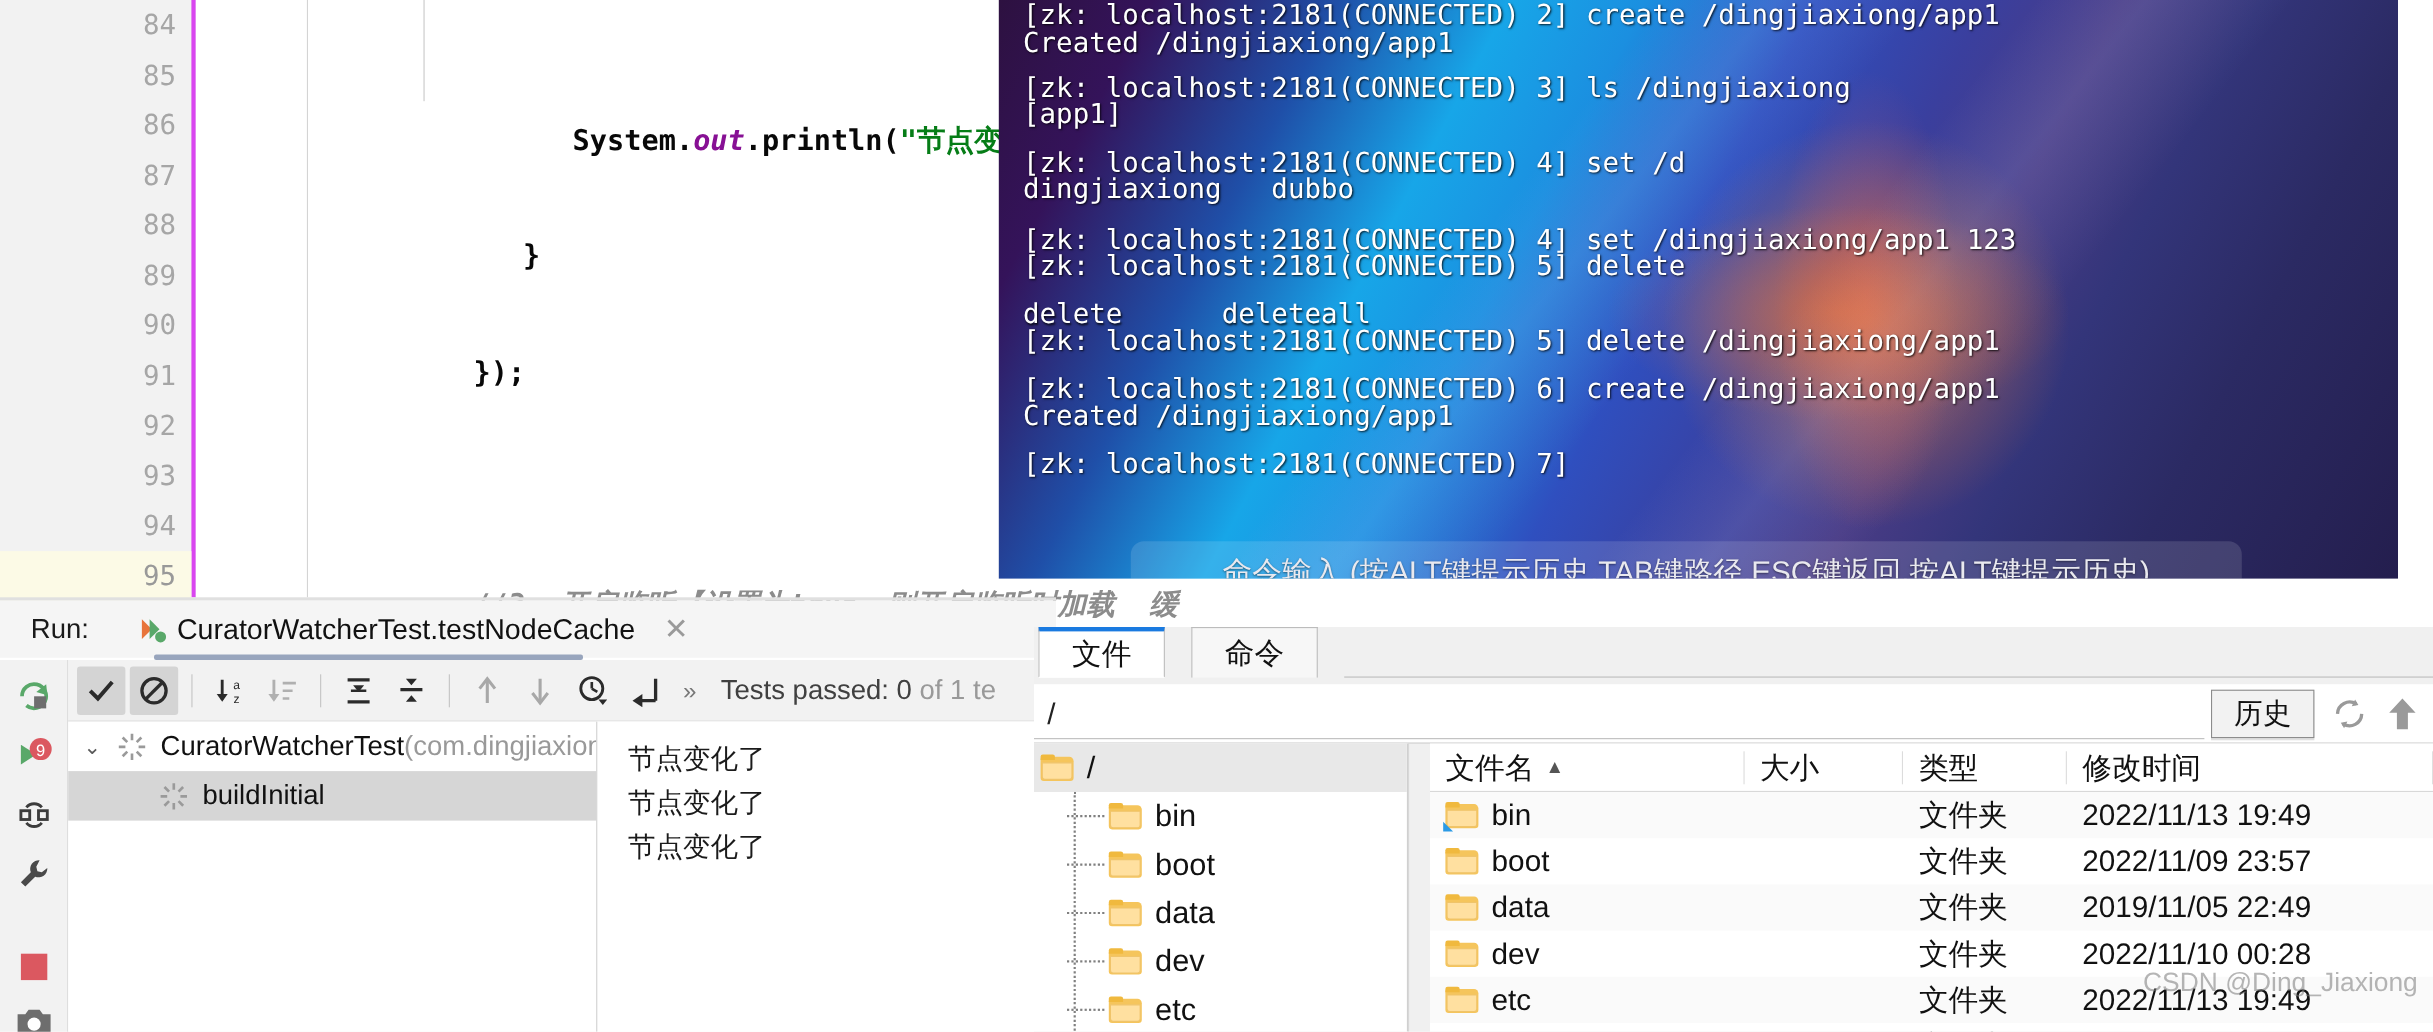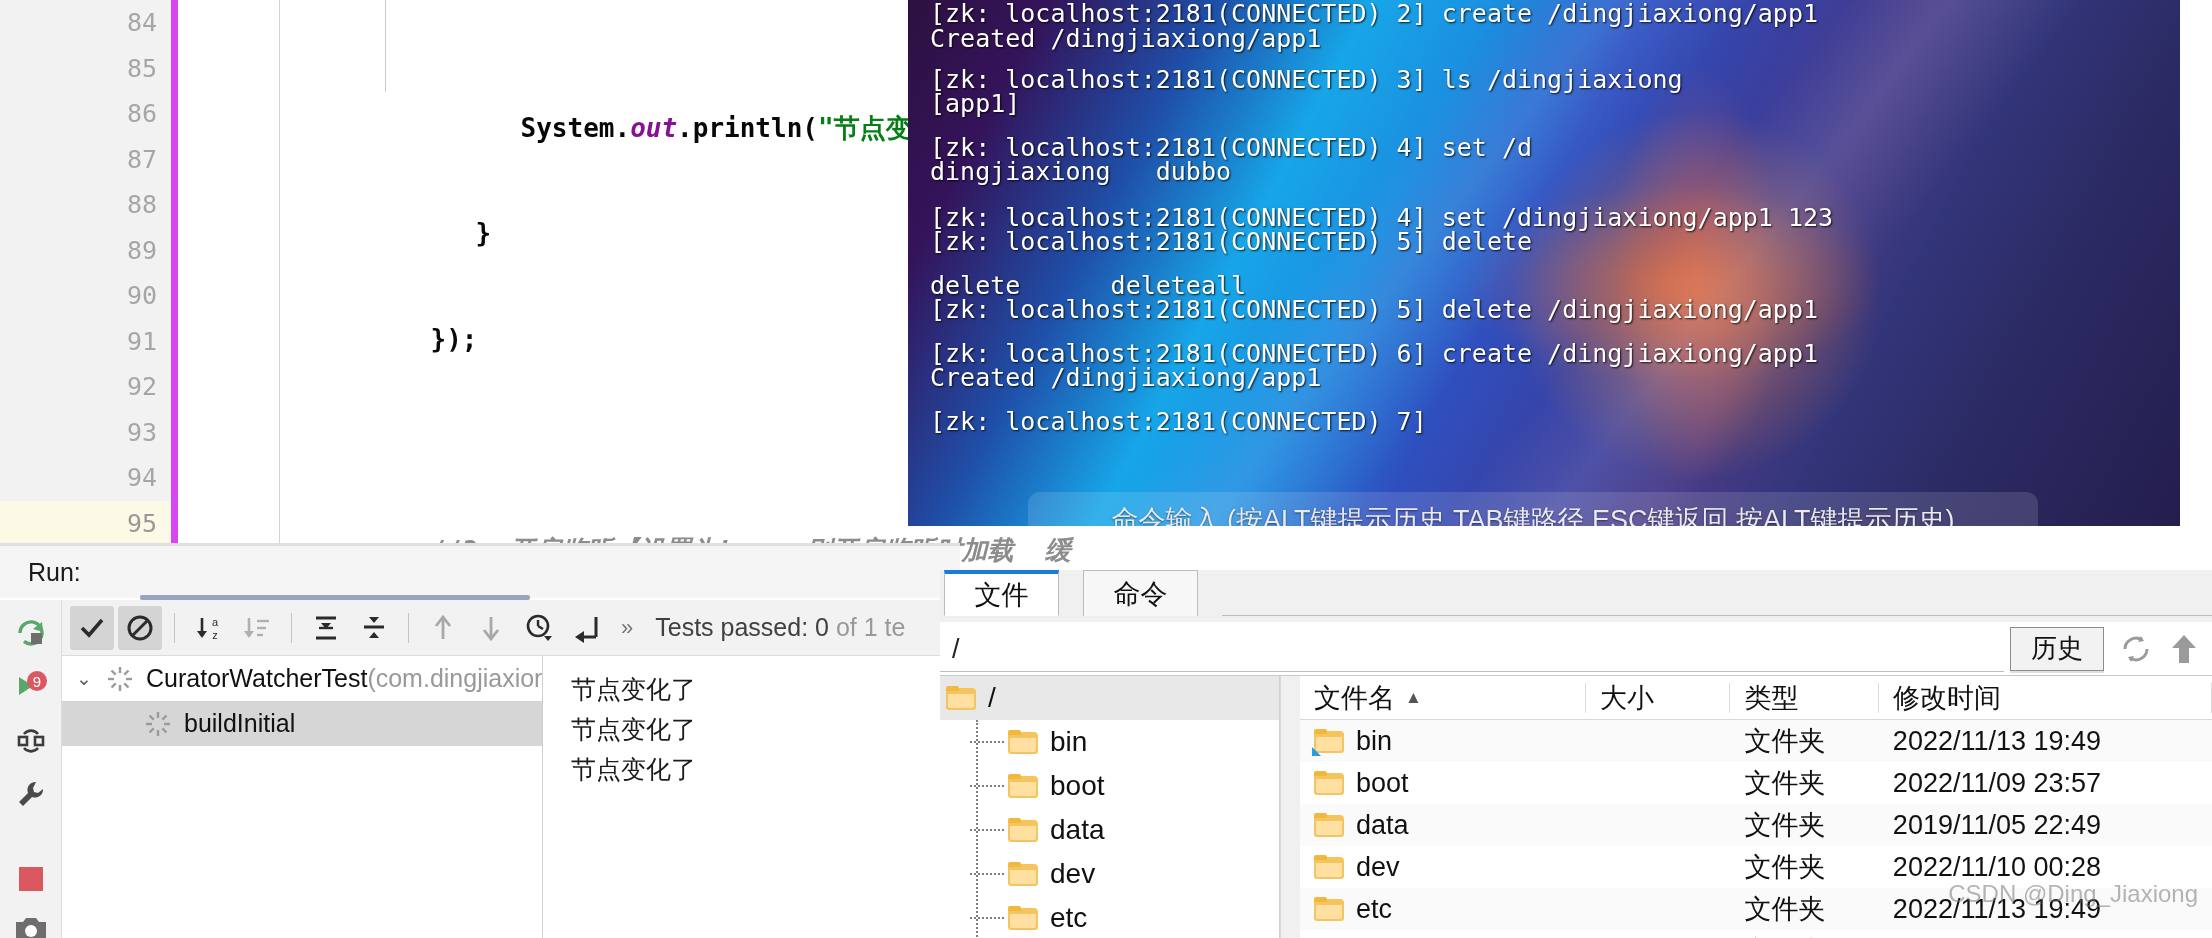--- a/index.html
+++ b/index.html
@@ -17,21 +17,21 @@
     background: #ffffff;
   }
 
   
   .editor {
     position: absolute; left: 0; top: 0; width: 960px; height: 543px;
     background: #ffffff;
   }
   .gutter {
     position: absolute; left: 0; top: 0; width: 178px; height: 543px;
-    background: #f2f2f2; border-right: 7px solid #d946ef;
+    background: #f2f2f2; border-right: 4px solid #d946ef;
   }
   .gutter-line {
     position: relative; height: 45.5px; line-height: 45.5px;
     text-align: right; padding-right: 14px;
     font-family: "DejaVu Sans Mono", monospace;
     font-size: 25px; color: #a6a6a6;
   }
   .gutter-line.cur { background: #fcfae6; color: #999; }
   .fold {
     position: absolute; right: -33px; top: 50%; transform: translateY(-50%);
@@ -356,20 +356,29 @@
         
         
         
       </div>
     </div>
 
     <div class="run-divider"></div>
 
     <div class="run-header">
       <span class="run-label">Run:</span>
+      <div class="run-tab">
+        <svg width="26" height="26" viewBox="0 0 26 26">
+          <path d="M4 4 L13 13 L4 22 Z" fill="#e8743b"></path>
+          <path d="M11 4 L20 13 L11 22 Z" fill="#59a869"></path>
+          <circle cx="21" cy="20" r="5" fill="#59a869"></circle>
+        </svg>
+        <span class="run-tab-title">CuratorWatcherTest.testNodeCache</span>
+        <span class="run-tab-close">✕</span>
+      </div>
     </div>
     <div class="run-tab-underline"></div>
 
     <div class="run-body">
 
       <div class="run-left-rail">
         <div class="rail-icon">
           <svg width="34" height="34" viewBox="0 0 34 34">
             <path d="M6 17a11 11 0 1 1 4 8.4" fill="none" stroke="#59a869" stroke-width="3.4"></path>
             <path d="M28 6 L29 16 L19 13 Z" fill="#59a869"></path>

